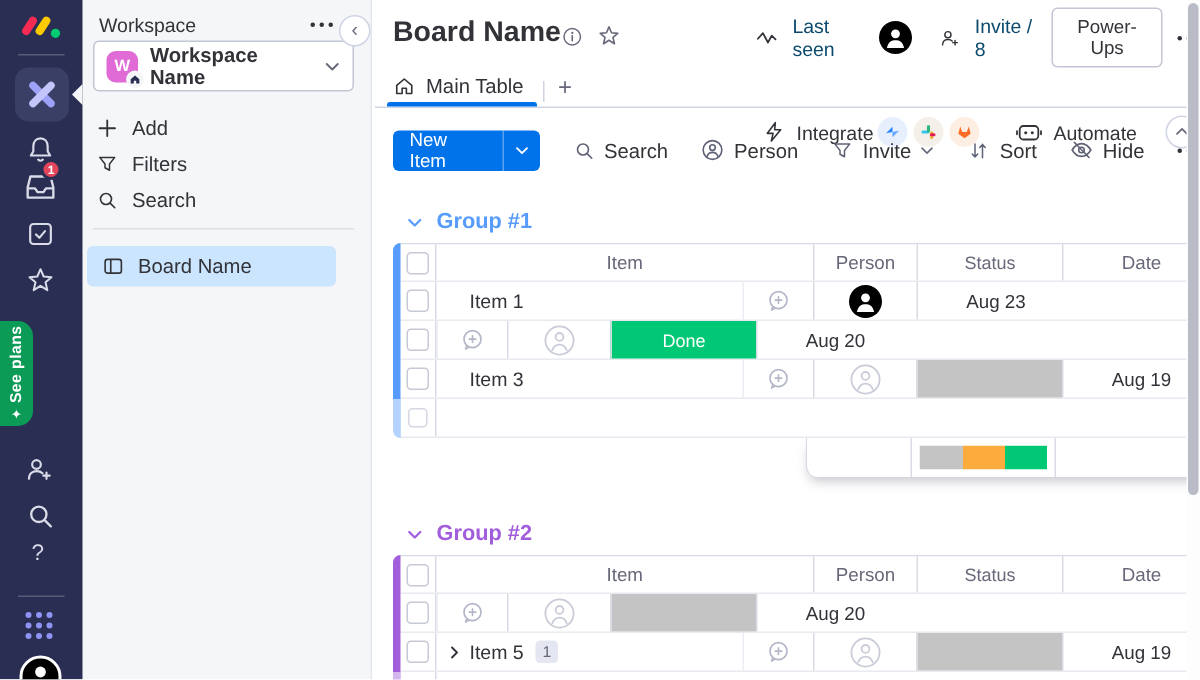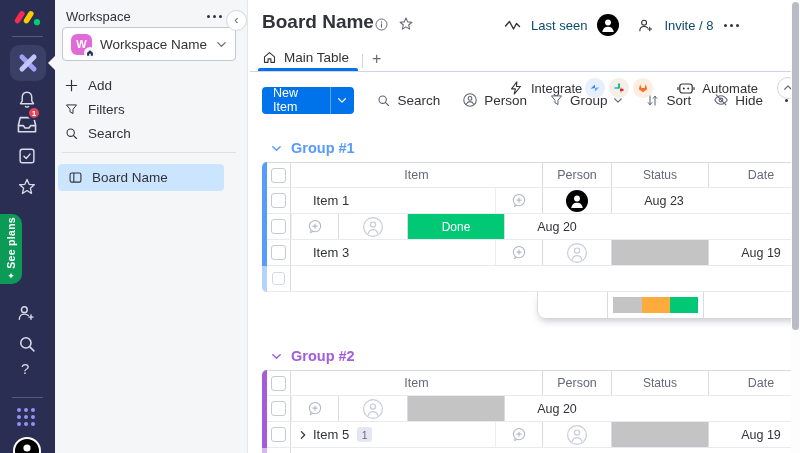--- a/index.html
+++ b/index.html
@@ -24,21 +24,21 @@
 
   
   #panel { position:absolute; left:55px; top:0; width:193px; height:453px; background:#f5f6f8; border-right:1px solid #e3e6ec; z-index:4; }
   #panel-title { position:absolute; left:11px; top:9px; font-size:13px; color:#323338; }
   .hdots { display:flex; gap:3px; align-items:center; }
   .hdots i { width:3px; height:3px; border-radius:50%; background:#323338; }
   #panel-more { position:absolute; left:152px; top:15px; }
   #ws-select { position:absolute; left:7px; top:27px; width:174px; height:34px; background:#fff; border:1px solid #c3c6d4; border-radius:4px; display:flex; align-items:center; padding:0 8px; gap:8px; }
   #ws-badge { position:relative; width:21px; height:21px; background:#e06bd6; border-radius:6px; color:#fff; font-weight:700; font-size:11px; display:flex; align-items:center; justify-content:center; flex:none; }
   #ws-badge .home-mini { position:absolute; right:-4px; bottom:-4px; width:12px; height:12px; background:#f5f6f8; border-radius:50%; display:flex; align-items:center; justify-content:center; }
-  #ws-name { font-size:13.5px; font-weight:400; flex:1; }
+  #ws-name { font-size:13.5px; font-weight:700; flex:1; }
   .pmenu-item { position:absolute; left:9px; height:22px; display:flex; align-items:center; gap:9px; font-size:13.5px; color:#323338; }
   #panel-divider { position:absolute; left:7px; top:152px; width:174px; height:1px; background:#dcdfe6; }
   #board-item { position:absolute; left:3px; top:164px; width:166px; height:27px; background:#cce5ff; border-radius:4px; display:flex; align-items:center; gap:9px; padding-left:10px; font-size:13.5px; }
   #collapse-btn { position:absolute; left:226px; top:10px; width:21px; height:21px; background:#fff; border:1px solid #d0d4e4; border-radius:50%; color:#676879; font-size:13px; display:flex; align-items:center; justify-content:center; z-index:7; line-height:1; padding-bottom:2px; }
 
   
   #main { position:absolute; left:248px; top:0; width:552px; height:453px; background:#fff; }
   #board-title { position:absolute; left:14px; top:11px; font-size:19px; font-weight:600; color:#323338; }
   .h-ic { position:absolute; color:#676879; }
   #hdr-right { position:absolute; left:256px; top:13px; height:24px; display:flex; align-items:center; gap:10px; }
@@ -259,20 +259,21 @@
             <circle cx="11" cy="8" r="3.6" fill="#fff"></circle>
             <path d="M4 19.5 C5 14.5 7.8 13.2 11 13.2 C14.2 13.2 17 14.5 18 19.5 Z" fill="#fff"></path>
           </svg>
       </span>
       <svg width="17" height="17" viewBox="0 0 18 18" style="margin-left:8px">
         <circle cx="7.5" cy="6" r="2.6" fill="none" stroke="#323338" stroke-width="1.2"></circle>
         <path d="M3 14.6 C3 11.2 5.5 10 7.5 10 C8.8 10 10.2 10.4 11.1 11.3" fill="none" stroke="#323338" stroke-width="1.2" stroke-linecap="round"></path>
         <path d="M13.5 10.8 V14.6 M11.6 12.7 H15.4" stroke="#323338" stroke-width="1.2" stroke-linecap="round"></path>
       </svg>
       <span class="txt">Invite / 8</span>
+      <button id="powerups-btn">Power-Ups</button>
       <div class="hdots">
           <i></i>
           <i></i>
           <i></i>
         </div>
     </div>
 
     <div id="tabbar-border"></div>
     <div id="tab-main">
       <svg width="15" height="15" viewBox="0 0 18 18">
@@ -344,21 +345,21 @@
             <circle cx="9" cy="9" r="7" fill="none" stroke="currentColor" stroke-width="1.2"></circle>
             <circle cx="9" cy="7.2" r="2.1" fill="none" stroke="currentColor" stroke-width="1.2"></circle>
             <path d="M5 13.6 C5.8 11.6 7.3 10.8 9 10.8 C10.7 10.8 12.2 11.6 13 13.6" fill="none" stroke="currentColor" stroke-width="1.2" stroke-linecap="round"></path>
           </svg>
         <span>Person</span>
       </div>
       <div class="tool">
         <svg width="15" height="15" viewBox="0 0 18 18">
             <path d="M3 3.5 H15 L10.8 8.8 V13.8 L7.2 11.8 V8.8 Z" fill="none" stroke="currentColor" stroke-width="1.2" stroke-linejoin="round"></path>
           </svg>
-        <span>Group</span>
+        <span>Invite</span>
         <svg width="10" height="10" viewBox="0 0 12 12">
             <path d="M2 4.5 L6 8.5 L10 4.5" fill="none" stroke="#676879" stroke-width="1.3" stroke-linecap="round" stroke-linejoin="round"></path>
           </svg>
       </div>
       <div class="tool">
         <svg width="15" height="15" viewBox="0 0 18 18">
             <path d="M6 3.5 V14 M6 14 L3.8 11.6 M6 14 L8.2 11.6 M12 14.5 V4 M12 4 L9.8 6.4 M12 4 L14.2 6.4" fill="none" stroke="currentColor" stroke-width="1.2" stroke-linecap="round" stroke-linejoin="round"></path>
           </svg>
         <span>Sort</span>
       </div>

